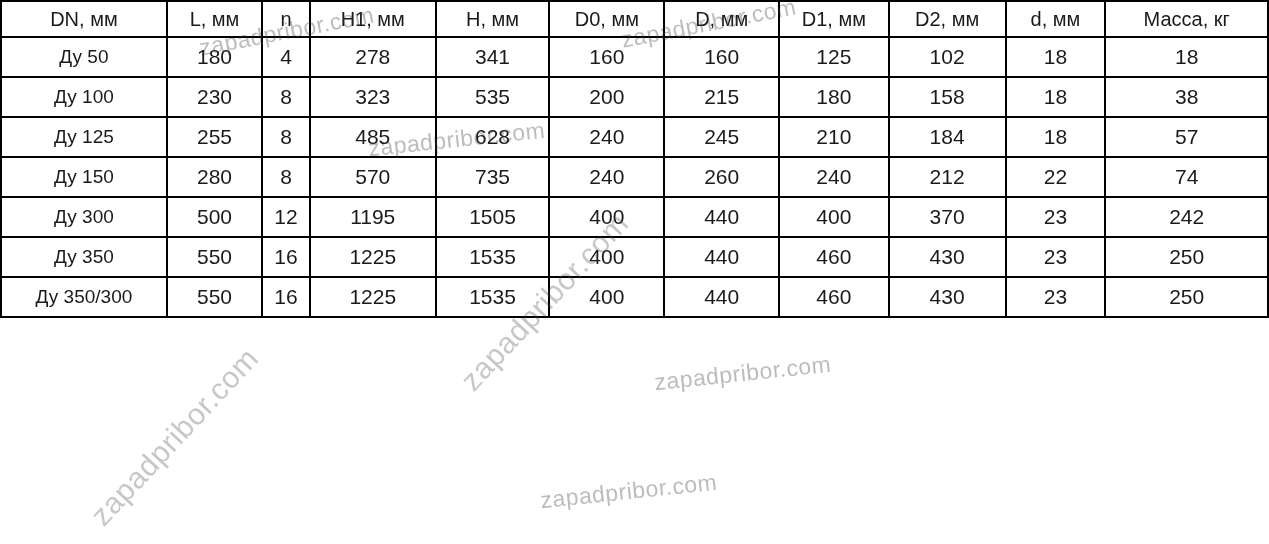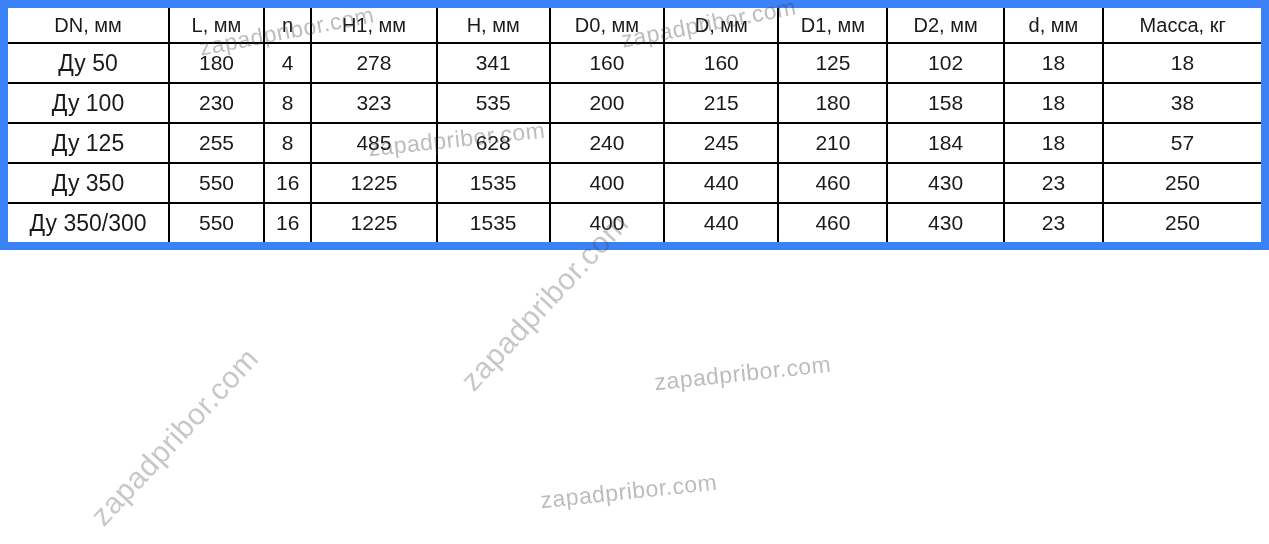--- a/index.html
+++ b/index.html
@@ -45,25 +45,25 @@
     background: transparent;
     white-space: nowrap;
     overflow: hidden;
   }
   #spec-table thead th {
     font-weight: normal;
     font-size: 20px;
     height: 34px;
   }
   #spec-table tbody td.dn-cell {
-    font-size: 23px;
+    font-size: 19px;
   }
   
   #spec-table {
-    border: 8px solid #3b82f6;
+    border: 1px solid #3b82f6;
   }
 
   
   .watermark-layer {
     position: absolute;
     inset: 0;
     z-index: 3;
     pointer-events: none;
     overflow: hidden;
   }
@@ -145,20 +145,46 @@
       <td>485</td>
       <td>628</td>
       <td>240</td>
       <td>245</td>
       <td>210</td>
       <td>184</td>
       <td>18</td>
       <td>57</td>
     </tr>
     <tr>
+      <td class="dn-cell">Ду 150</td>
+      <td>280</td>
+      <td>8</td>
+      <td>570</td>
+      <td>735</td>
+      <td>240</td>
+      <td>260</td>
+      <td>240</td>
+      <td>212</td>
+      <td>22</td>
+      <td>74</td>
+    </tr>
+    <tr>
+      <td class="dn-cell">Ду 300</td>
+      <td>500</td>
+      <td>12</td>
+      <td>1195</td>
+      <td>1505</td>
+      <td>400</td>
+      <td>440</td>
+      <td>400</td>
+      <td>370</td>
+      <td>23</td>
+      <td>242</td>
+    </tr>
+    <tr>
       <td class="dn-cell">Ду 350</td>
       <td>550</td>
       <td>16</td>
       <td>1225</td>
       <td>1535</td>
       <td>400</td>
       <td>440</td>
       <td>460</td>
       <td>430</td>
       <td>23</td>

